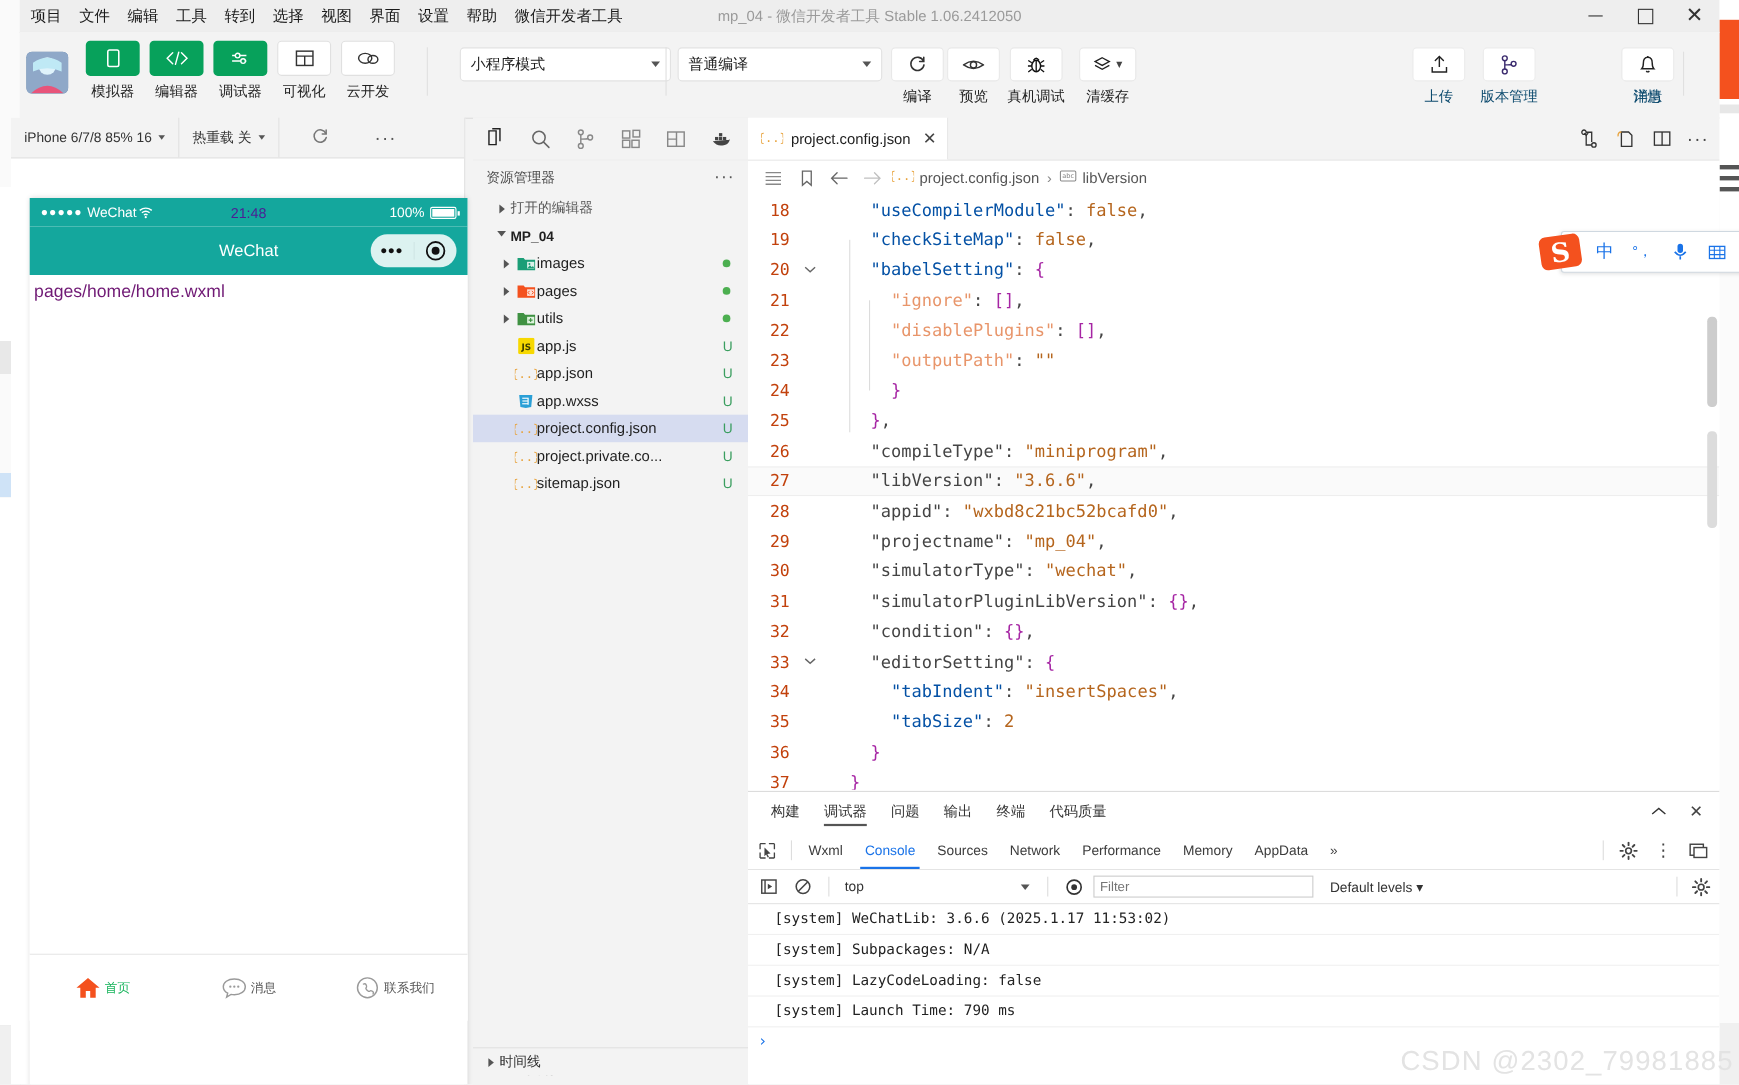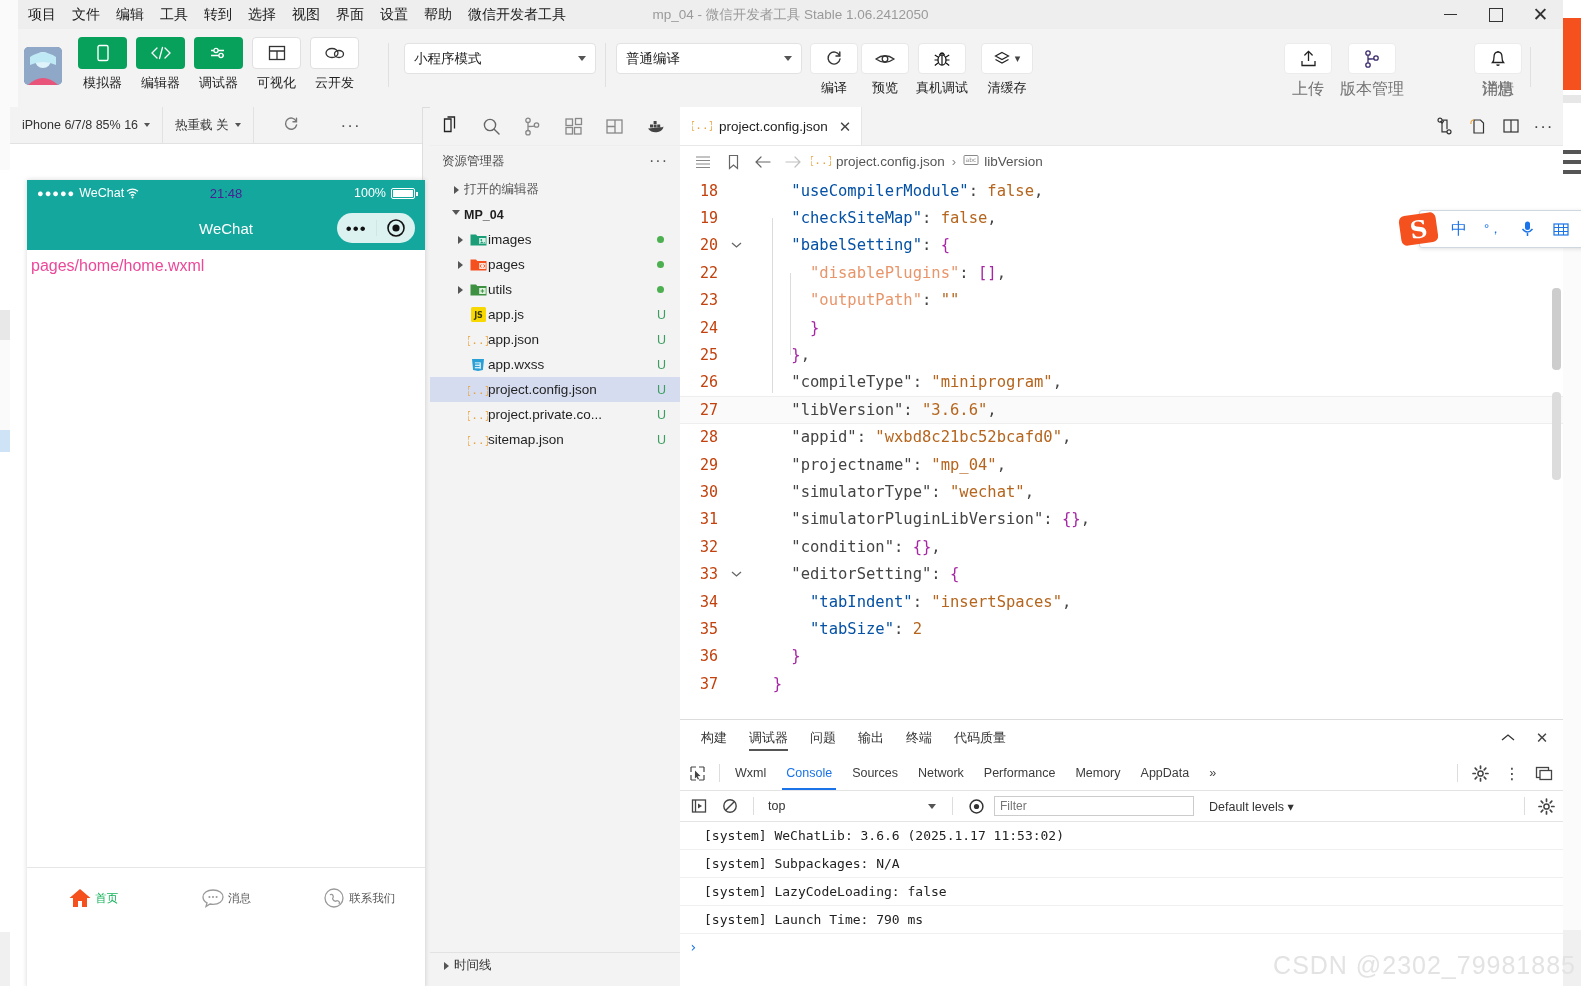--- a/index.html
+++ b/index.html
@@ -40,21 +40,21 @@
 
   .tselect{position:absolute;top:14px;height:31px;background:#fff;border:1px solid #e2e2e2;border-radius:4px;box-sizing:border-box;display:flex;align-items:center;padding:0 9px;cursor:default;}
   .tselect .sv{font-size:13.5px;color:#1c1c1c;}
   .tselect .caret{position:absolute;right:9px;top:12px;width:0;height:0;border-left:4px solid transparent;border-right:4px solid transparent;border-top:5px solid #555;}
 
   .iconbtn{position:absolute;top:14px;height:31px;background:#fff;border:1px solid #e8e8e8;border-radius:4px;box-sizing:border-box;display:flex;align-items:center;justify-content:center;cursor:default;}
   .iconlbl{position:absolute;top:50px;font-size:13px;color:#222;text-align:center;white-space:nowrap;}
 
   .rbtn{position:absolute;top:14px;width:48px;display:flex;flex-direction:column;align-items:center;cursor:default;}
   .rbtn .box{width:48px;height:31px;background:#fff;border:1px solid #ececec;border-radius:4px;box-sizing:border-box;display:flex;align-items:center;justify-content:center;}
-  .rbtn .lbl{margin-top:5px;font-size:16px;color:#737373;white-space:nowrap;}
+  .rbtn .lbl{margin-top:5px;font-size:13px;color:#0c4a6e;white-space:nowrap;}
 
   
   .sim-panel{position:absolute;left:10px;top:107px;width:412px;height:879px;background:#fff;border-right:1px solid #dedede;}
   .sim-bar{position:absolute;left:0;top:0;width:412px;height:36px;background:#f3f3f3;border-bottom:1px solid #e2e2e2;display:flex;align-items:center;}
   .sim-seg{height:36px;display:flex;align-items:center;padding:0 12px;font-size:12.5px;color:#333;border-right:1px solid #e2e2e2;cursor:default;white-space:nowrap;}
   .sim-seg .ca{margin-left:6px;width:0;height:0;border-left:3.5px solid transparent;border-right:3.5px solid transparent;border-top:4.5px solid #555;display:inline-block;}
   .sim-ico{height:36px;display:flex;align-items:center;justify-content:center;cursor:default;}
 
   .phone{position:absolute;left:17px;top:73px;width:398px;height:808px;background:#fff;box-shadow:0 0 5px rgba(0,0,0,.16);}
   .ph-status{height:26px;background:#14a79d;display:flex;align-items:center;color:#fff;font-size:12.5px;padding:0 10px;box-sizing:border-box;}
@@ -65,21 +65,21 @@
   .ph-batt{width:24px;height:11px;border:1.3px solid #fff;border-radius:2px;position:relative;box-sizing:border-box;}
   .ph-batt:after{content:"";position:absolute;right:-4px;top:3px;width:2px;height:4px;background:#fff;}
   .ph-batt i{position:absolute;left:1px;top:1px;bottom:1px;right:1px;background:#fff;display:block;}
   .ph-nav{height:44px;background:#14a79d;position:relative;display:flex;align-items:center;justify-content:center;}
   .ph-nav .t{color:#fff;font-size:15px;}
   .ph-caps{position:absolute;right:10px;top:7px;width:78px;height:30px;border-radius:15px;background:rgba(255,255,255,.85);display:flex;align-items:center;}
   .ph-caps .dots{flex:1;text-align:center;font-size:17px;color:#111;letter-spacing:1px;line-height:1;}
   .ph-caps .vl{width:1px;height:16px;background:#cfe6e4;}
   .ph-caps .tgt{flex:1;display:flex;align-items:center;justify-content:center;}
   .ph-body{position:relative;height:678px;background:#fff;}
-  .ph-path{padding:7px 4px 0 4px;font-size:16px;color:#ec4899;}
+  .ph-path{padding:7px 4px 0 4px;font-size:16px;color:#701a75;}
   .ph-tabbar{position:absolute;left:0;bottom:0;width:398px;height:60px;background:#fff;border-top:1px solid #e6e6e6;display:flex;}
   .ph-tab{flex:1;display:flex;flex-direction:row;align-items:center;justify-content:center;gap:3px;cursor:default;}
   .ph-tab .tl{font-size:11.5px;color:#555;}
   .ph-tab.active .tl{color:#15b35a;}
 
   
   .explorer{position:absolute;left:430px;top:107px;width:250px;height:879px;background:#f3f3f3;border-right:1px solid #dedede;}
   .act-bar{position:absolute;left:0;top:0;width:250px;height:38px;background:#f3f3f3;display:flex;align-items:center;gap:0;border-bottom:1px solid #eee;}
   .act-ico{width:41px;height:38px;display:flex;align-items:center;justify-content:center;cursor:default;}
   .exp-head{position:absolute;left:0;top:38px;width:250px;height:32px;display:flex;align-items:center;padding:0 12px;box-sizing:border-box;}
@@ -261,21 +261,21 @@
               <ellipse cx="8" cy="7" rx="6" ry="4.5" fill="none" stroke="#333" stroke-width="1.3"></ellipse>
               <ellipse cx="15" cy="8" rx="4.5" ry="3.5" fill="none" stroke="#333" stroke-width="1.3"></ellipse>
             </svg>
         </div>
         <div class="lbl">云开发</div>
       </div>
     </div>
 
     <div class="tsep" style="left:370px;"></div>
 
-    <div class="tselect" style="left:386px;width:192px;">
+    <div class="tselect" style="left:400px;width:192px;">
       <span class="sv">小程序模式</span>
       <span class="caret"></span>
     </div>
     <div class="tsep" style="left:587px;"></div>
     <div class="tselect" style="left:598px;width:186px;">
       <span class="sv">普通编译</span>
       <span class="caret"></span>
     </div>
 
     <div class="iconbtn" style="left:792px;width:48px;">
@@ -699,20 +699,21 @@
         <span>libVersion</span>
       </div>
     </div>
 
     <div class="code" id="code-area">
         <div class="cl-row"><span class="gut">18</span><span class="fold"></span><span class="ctext">    <span class="k-key">"useCompilerModule"</span><span class="k-pun">: </span><span class="k-bool">false</span><span class="k-pun">,</span></span></div>
         <div class="cl-row"><span class="gut">19</span><span class="fold"></span><span class="ctext">    <span class="k-key">"checkSiteMap"</span><span class="k-pun">: </span><span class="k-bool">false</span><span class="k-pun">,</span></span></div>
         <div class="cl-row"><span class="gut">20</span><span class="fold"><svg width="11" height="8" viewBox="0 0 11 8">
               <path d="M1 2 L5.5 6 L10 2" fill="none" stroke="#666" stroke-width="1.3"></path>
             </svg></span><span class="ctext">    <span class="k-key">"babelSetting"</span><span class="k-pun">: </span><span class="k-brc">{</span></span></div>
+        <div class="cl-row"><span class="gut">21</span><span class="fold"></span><span class="ctext">      <span class="k-key2">"ignore"</span><span class="k-pun">: </span><span class="k-brc">[]</span><span class="k-pun">,</span></span></div>
         <div class="cl-row"><span class="gut">22</span><span class="fold"></span><span class="ctext">      <span class="k-key2">"disablePlugins"</span><span class="k-pun">: </span><span class="k-brc">[]</span><span class="k-pun">,</span></span></div>
         <div class="cl-row"><span class="gut">23</span><span class="fold"></span><span class="ctext">      <span class="k-key2">"outputPath"</span><span class="k-pun">: </span><span class="k-strv">""</span></span></div>
         <div class="cl-row"><span class="gut">24</span><span class="fold"></span><span class="ctext">      <span class="k-brc">}</span></span></div>
         <div class="cl-row"><span class="gut">25</span><span class="fold"></span><span class="ctext">    <span class="k-brc">}</span><span class="k-pun">,</span></span></div>
         <div class="cl-row"><span class="gut">26</span><span class="fold"></span><span class="ctext">    <span class="k-pun">"compileType"</span><span class="k-pun">: </span><span class="k-strv">"miniprogram"</span><span class="k-pun">,</span></span></div>
         <div class="cl-row hl"><span class="gut">27</span><span class="fold"></span><span class="ctext">    <span class="k-pun">"libVersion"</span><span class="k-pun">: </span><span class="k-strv">"3.6.6"</span><span class="k-pun">,</span></span></div>
         <div class="cl-row"><span class="gut">28</span><span class="fold"></span><span class="ctext">    <span class="k-pun">"appid"</span><span class="k-pun">: </span><span class="k-strv">"wxbd8c21bc52bcafd0"</span><span class="k-pun">,</span></span></div>
         <div class="cl-row"><span class="gut">29</span><span class="fold"></span><span class="ctext">    <span class="k-pun">"projectname"</span><span class="k-pun">: </span><span class="k-strv">"mp_04"</span><span class="k-pun">,</span></span></div>
         <div class="cl-row"><span class="gut">30</span><span class="fold"></span><span class="ctext">    <span class="k-pun">"simulatorType"</span><span class="k-pun">: </span><span class="k-strv">"wechat"</span><span class="k-pun">,</span></span></div>
         <div class="cl-row"><span class="gut">31</span><span class="fold"></span><span class="ctext">    <span class="k-pun">"simulatorPluginLibVersion"</span><span class="k-pun">: </span><span class="k-brc">{}</span><span class="k-pun">,</span></span></div>

